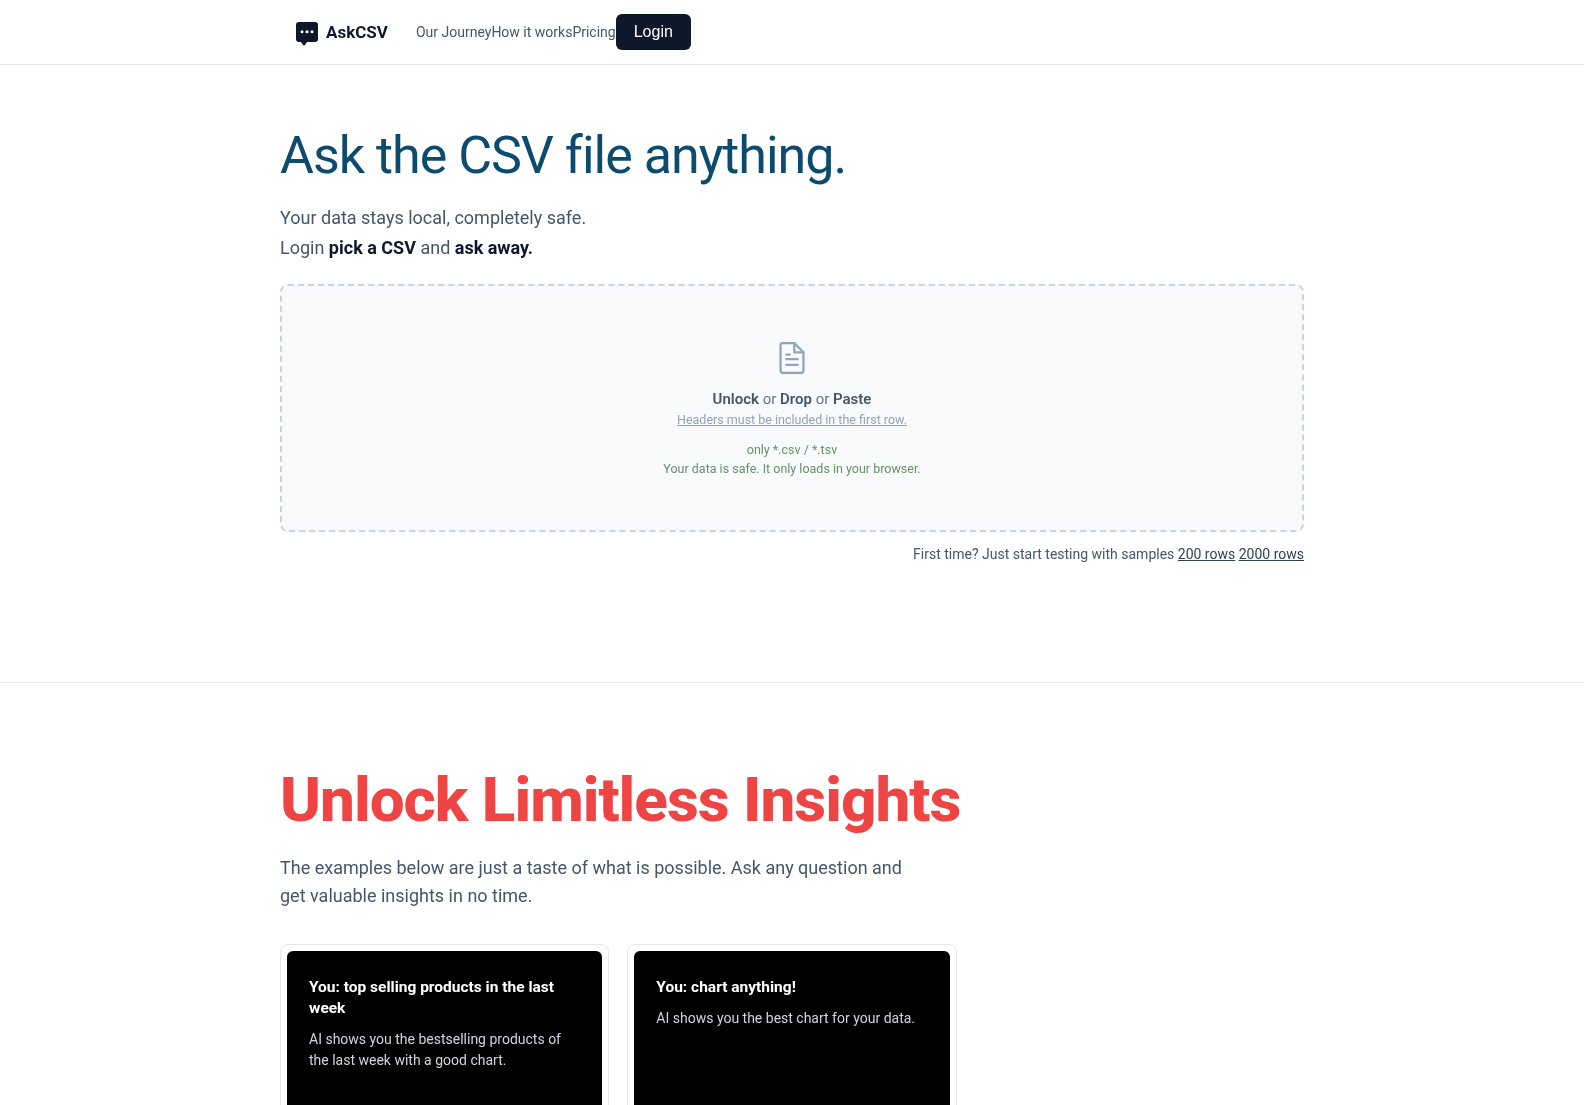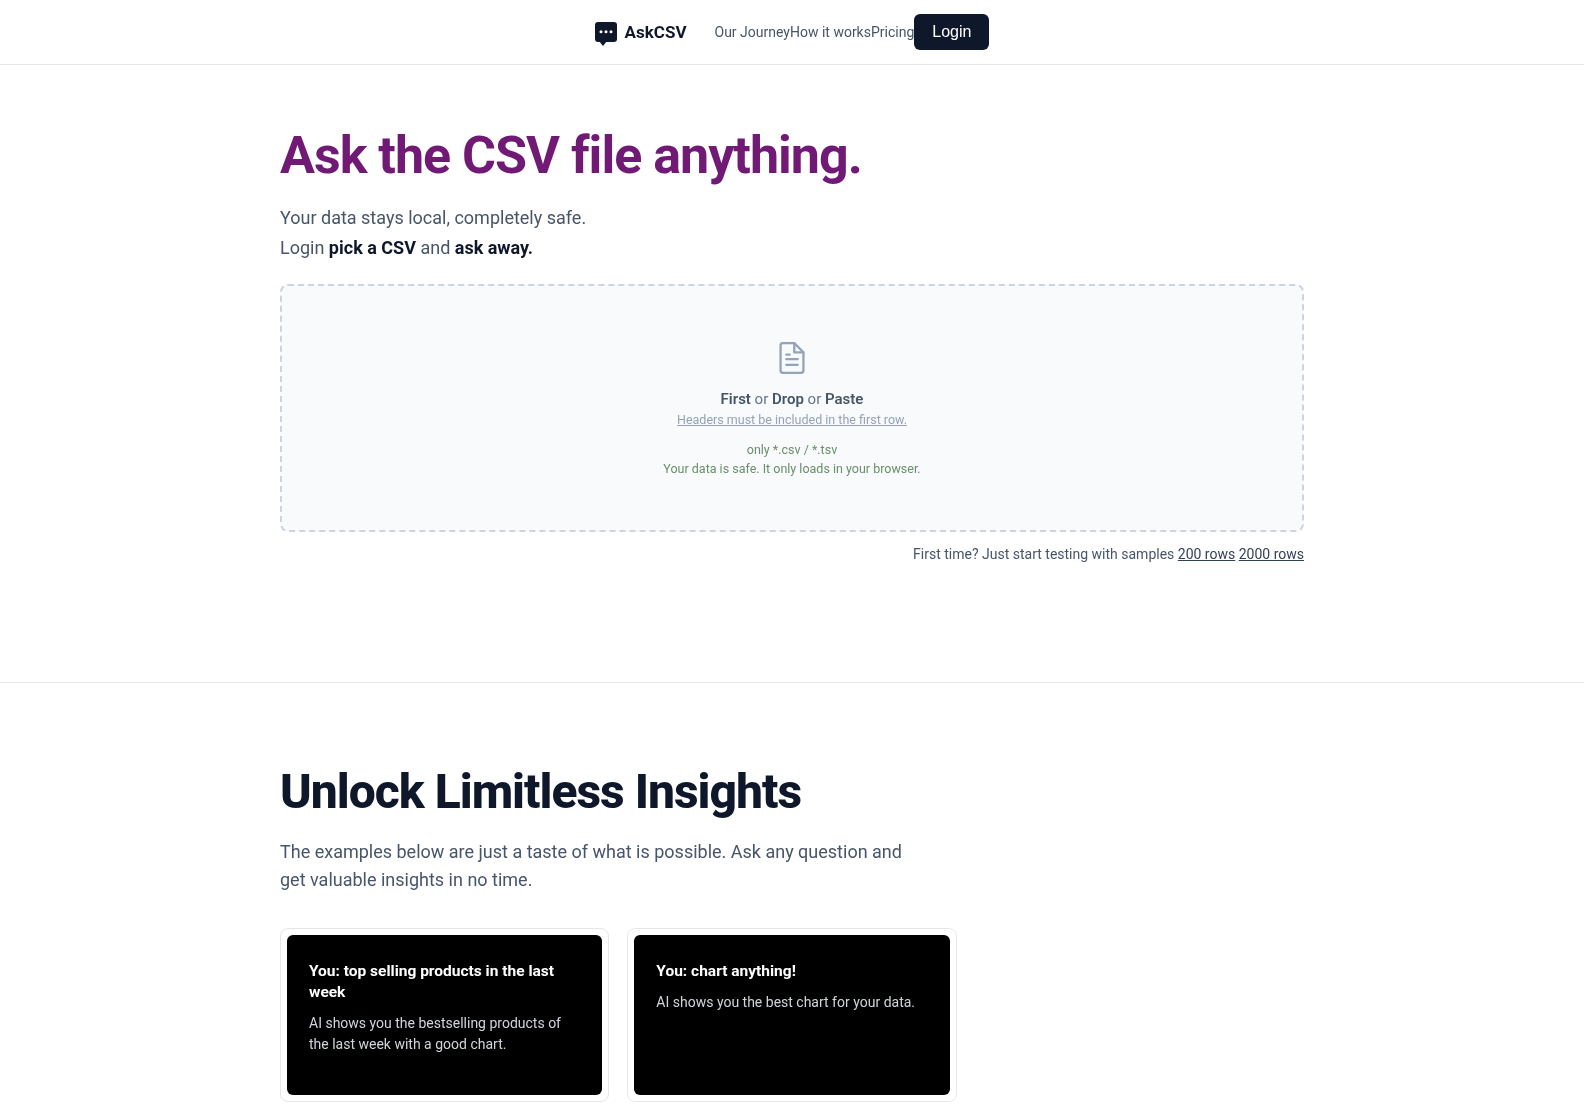--- a/index.html
+++ b/index.html
@@ -27,21 +27,21 @@
     }
     
     
     .header {
       border-bottom: 1px solid #e5e7eb;
     }
     
     .header-inner {
       display: flex;
       align-items: center;
-      justify-content: center;
+      justify-content: flex-start;
       padding: 14px 0;
     }
     
     .header-left {
       display: flex;
       align-items: center;
       gap: 28px;
     }
     
     .logo {
@@ -112,22 +112,22 @@
       cursor: pointer;
     }
     
     
     .hero {
       padding: 60px 0 50px 0;
     }
     
     .hero-title {
       font-size: 52px;
-      font-weight: 700;
-      color: #701a75;
+      font-weight: 400;
+      color: #0c4a6e;
       letter-spacing: -1px;
       margin-bottom: 18px;
     }
     
     .hero-subtitle {
       font-size: 18px;
       color: #475569;
       line-height: 1.55;
     }
     
@@ -202,23 +202,23 @@
       border-top: 1px solid #e5e7eb;
       margin-top: 70px;
     }
     
     
     .insights {
       padding: 80px 0 0 0;
     }
     
     .insights-title {
-      font-size: 48px;
+      font-size: 62px;
       font-weight: 800;
-      color: #0f172a;
+      color: #ef4444;
       letter-spacing: -1px;
       margin-bottom: 18px;
     }
     
     .insights-sub {
       font-size: 18px;
       color: #475569;
       line-height: 1.55;
       max-width: 640px;
     }
@@ -298,21 +298,21 @@
 
     <div class="dropzone">
       <svg class="dropzone-icon" viewBox="0 0 24 28" fill="none" stroke="currentColor" stroke-width="2" stroke-linecap="round" stroke-linejoin="round">
         <path d="M14 1H4a2 2 0 0 0-2 2v22a2 2 0 0 0 2 2h16a2 2 0 0 0 2-2V9z"></path>
         <polyline points="14 1 14 9 22 9"></polyline>
         <line x1="7" y1="15" x2="17" y2="15"></line>
         <line x1="7" y1="20" x2="17" y2="20"></line>
         <line x1="7" y1="11" x2="10" y2="11"></line>
       </svg>
       <div class="dropzone-title">
-        <strong>First</strong><span> or </span><strong>Drop</strong><span> or </span><strong>Paste</strong>
+        <strong>Unlock</strong><span> or </span><strong>Drop</strong><span> or </span><strong>Paste</strong>
       </div>
       <div class="dropzone-sub">Headers must be included in the first row.</div>
       <div class="dropzone-note">only *.csv / *.tsv</div>
       <div class="dropzone-note">Your data is safe. It only loads in your browser.</div>
     </div>
 
     <div class="samples">
       <span>First time? Just start testing with samples </span><a>200 rows</a><span> </span><a>2000 rows</a>
     </div>
   </section>

